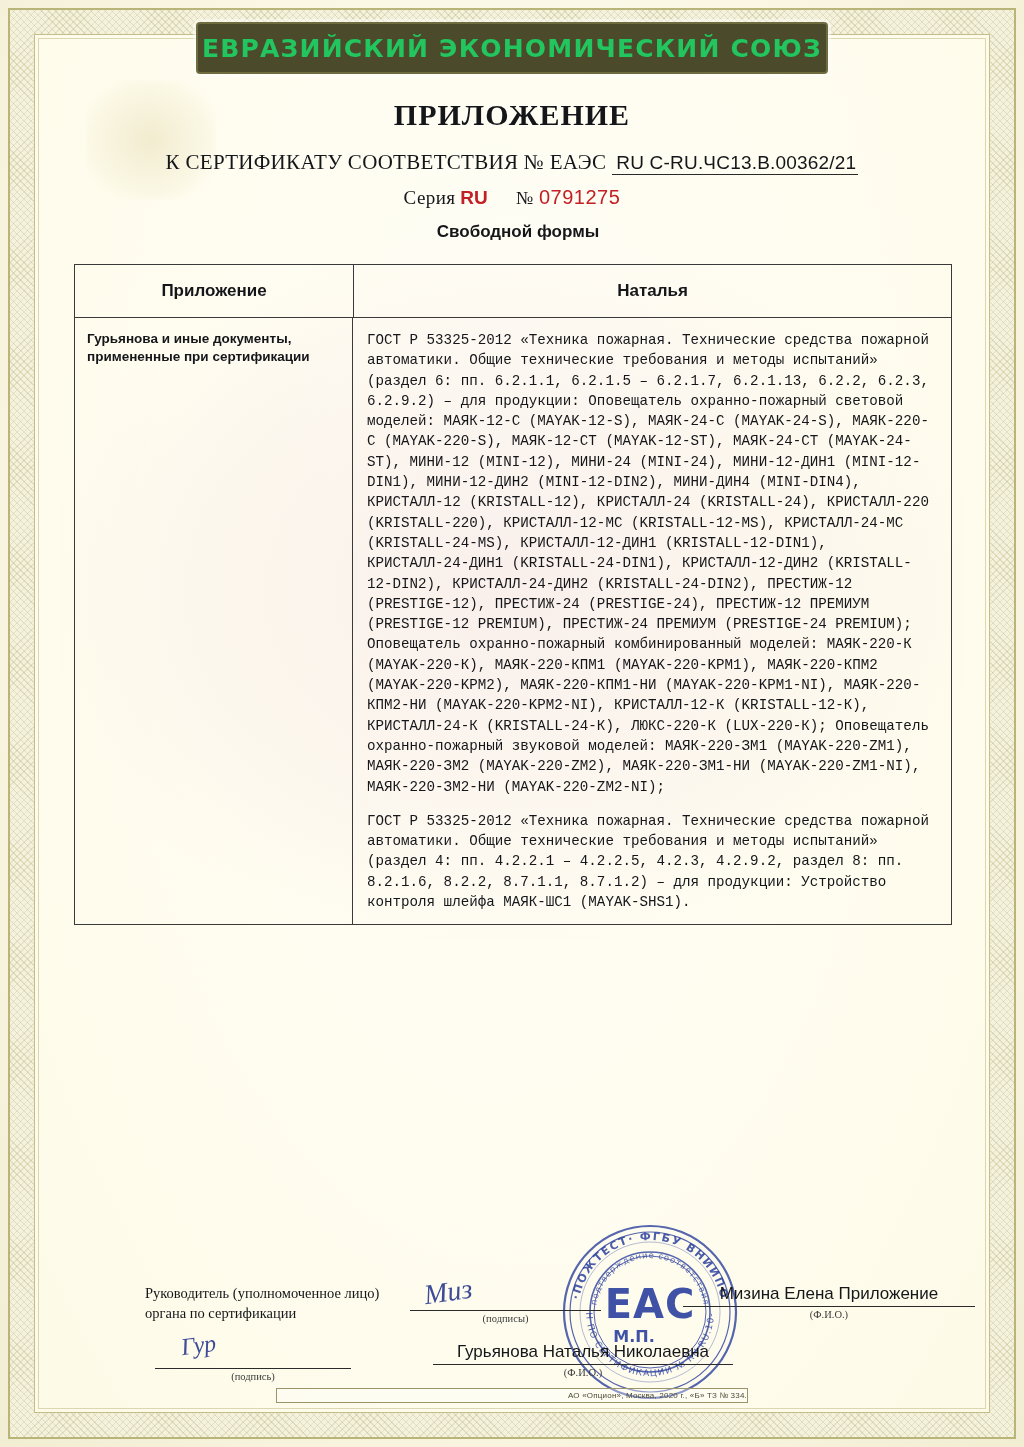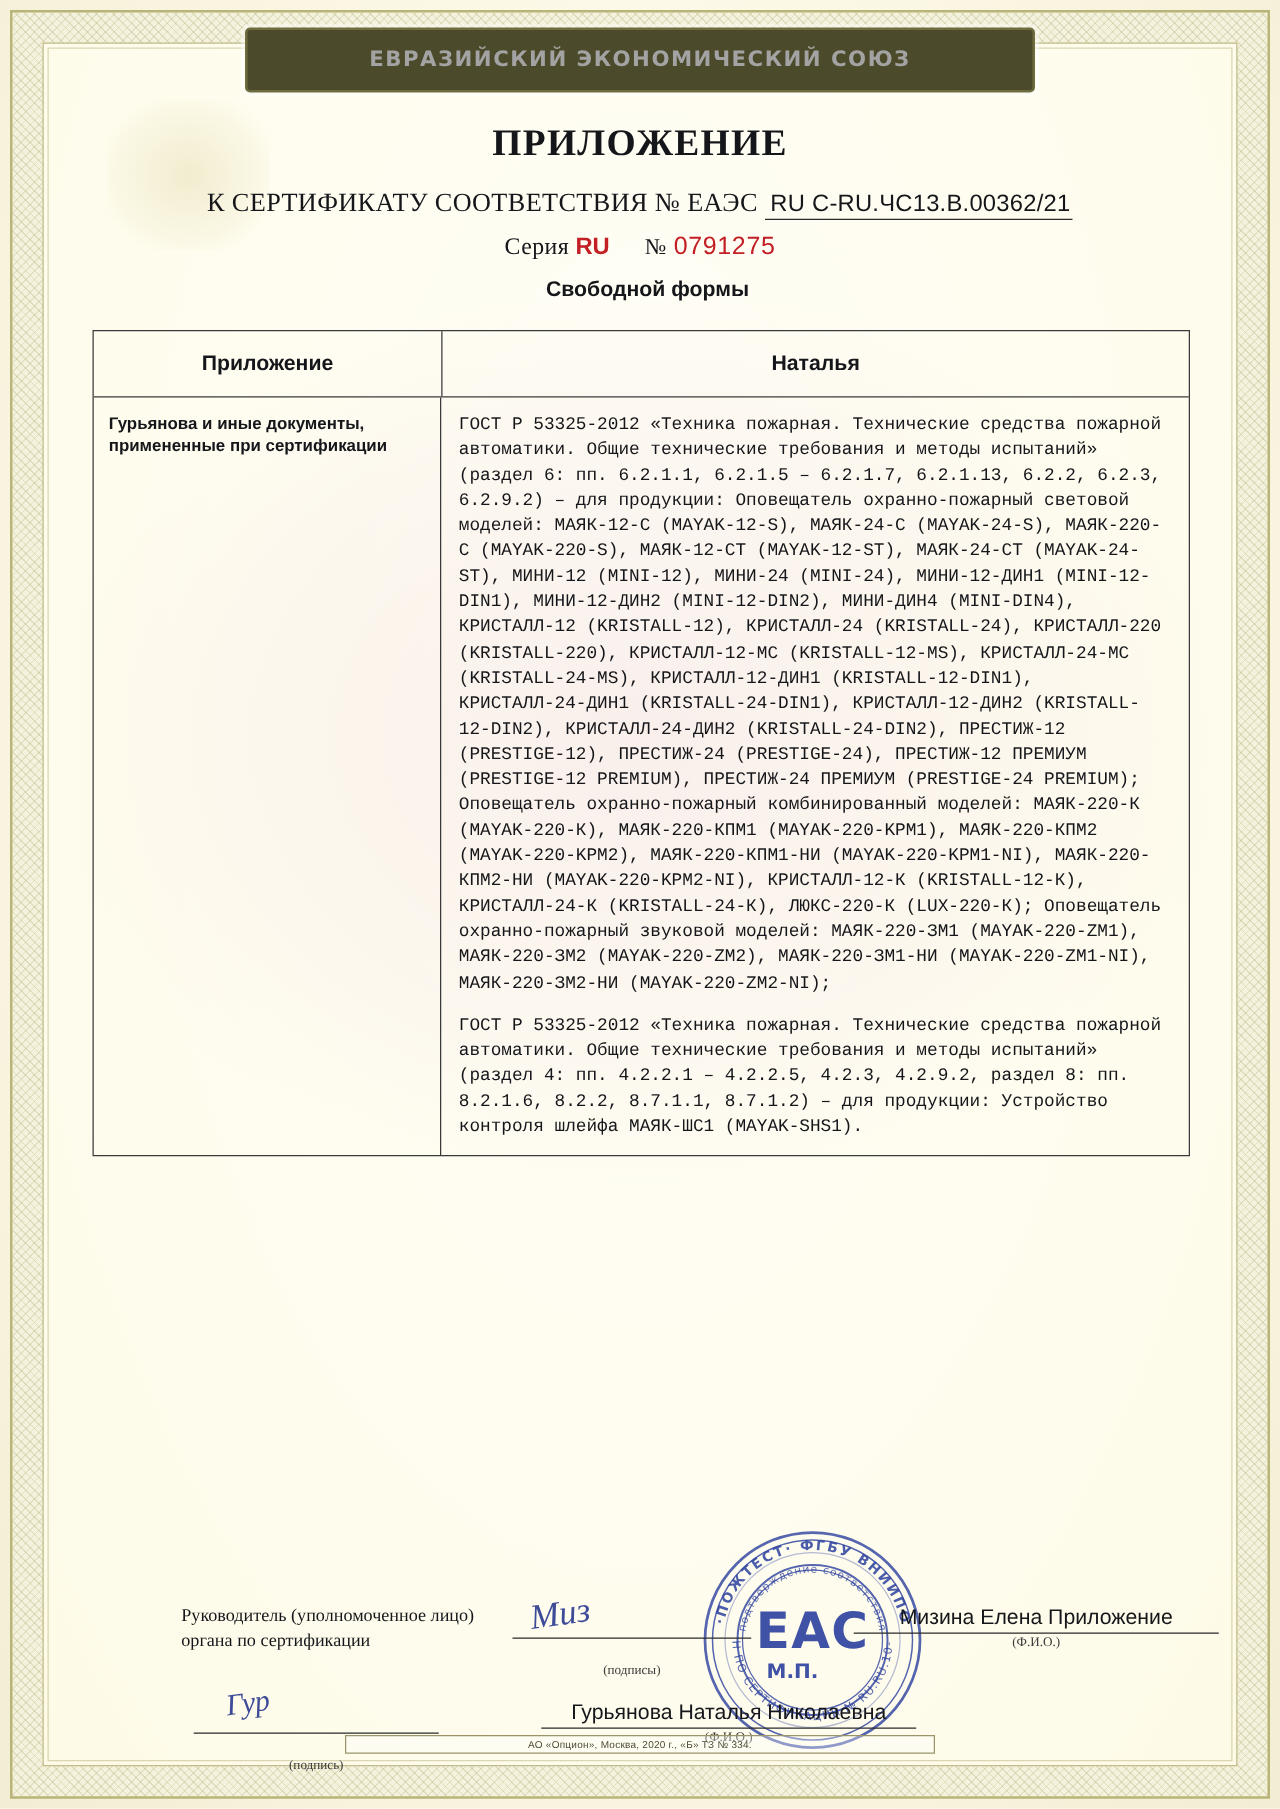--- a/index.html
+++ b/index.html
@@ -72,24 +72,24 @@
     height: 48px;
     background: #4b4a2a;
     border-radius: 4px;
     border: 2px solid #6f6c3f;
     box-shadow: 0 0 0 3px rgba(255,255,255,0.45);
     display: flex;
     align-items: center;
     justify-content: center;
   }
   .banner-text {
-    color: #a3a3a3;
+    color: #22c55e;
     font-family: "DejaVu Sans", sans-serif;
     font-weight: bold;
-    font-size: 17px;
+    font-size: 25px;
     letter-spacing: 1.2px;
     white-space: nowrap;
   }
 
   
   .doc-title {
     position: absolute;
     top: 98px;
     left: 0; right: 0;
     text-align: center;
@@ -245,21 +245,21 @@
     position: relative;
   }
   .sig-line {
     border-bottom: 1px solid #2a2a2a;
     height: 26px;
   }
   .sig-cap {
     text-align: center;
     font-size: 10.5px;
     color: #3a3a3a;
-    margin-top: 20px;
+    margin-top: 2px;
   }
   .sig-name-wrap {
     width: 300px;
     margin-left: 82px;
     position: relative;
   }
   .sig-name {
     font-family: "Liberation Sans", sans-serif;
     font-size: 17px;
     text-align: center;
@@ -285,21 +285,21 @@
 
   
   .footer-bar {
     position: absolute;
     left: 50%;
     transform: translateX(-50%);
     bottom: 44px;
     width: 470px;
     border: 1px solid #9a9468;
     background: rgba(255,255,255,0.35);
-    text-align: center;
+    text-align: right;
     font-family: "Liberation Sans", sans-serif;
     font-size: 8px;
     color: #4c4a33;
     padding: 2px 0 2px 0;
     letter-spacing: 0.2px;
   }
 </style>
 </head>
 <body>
 

